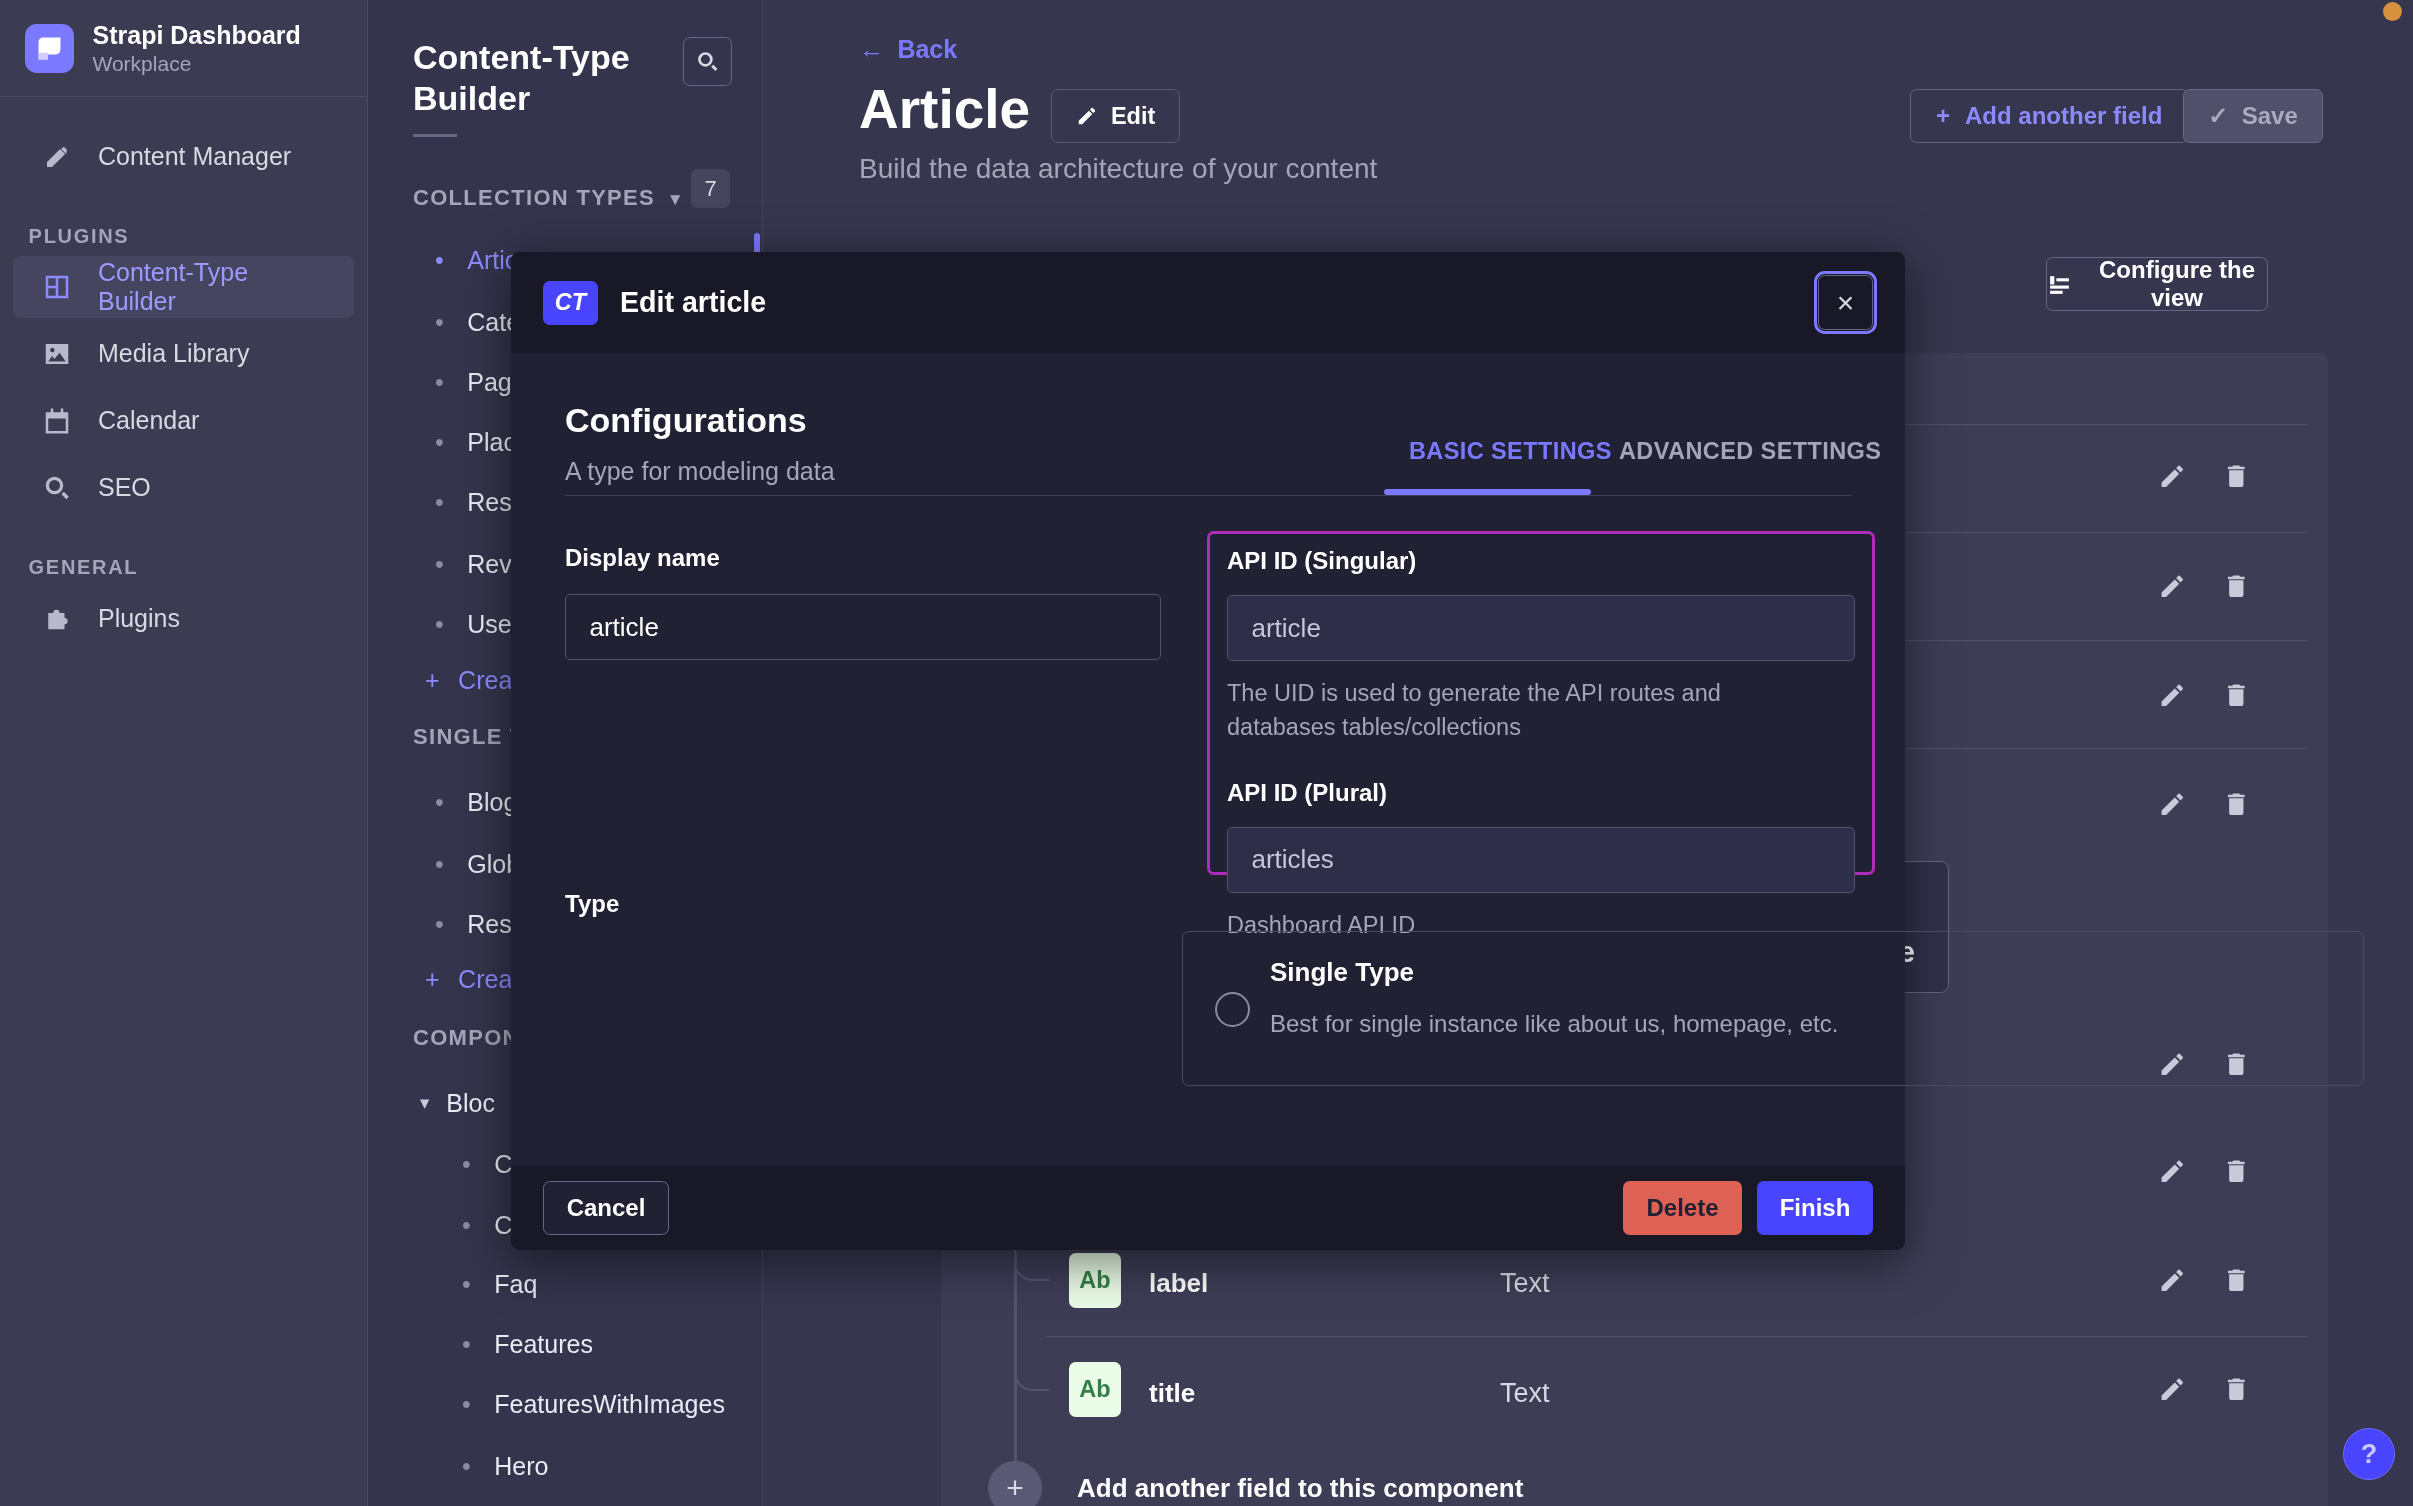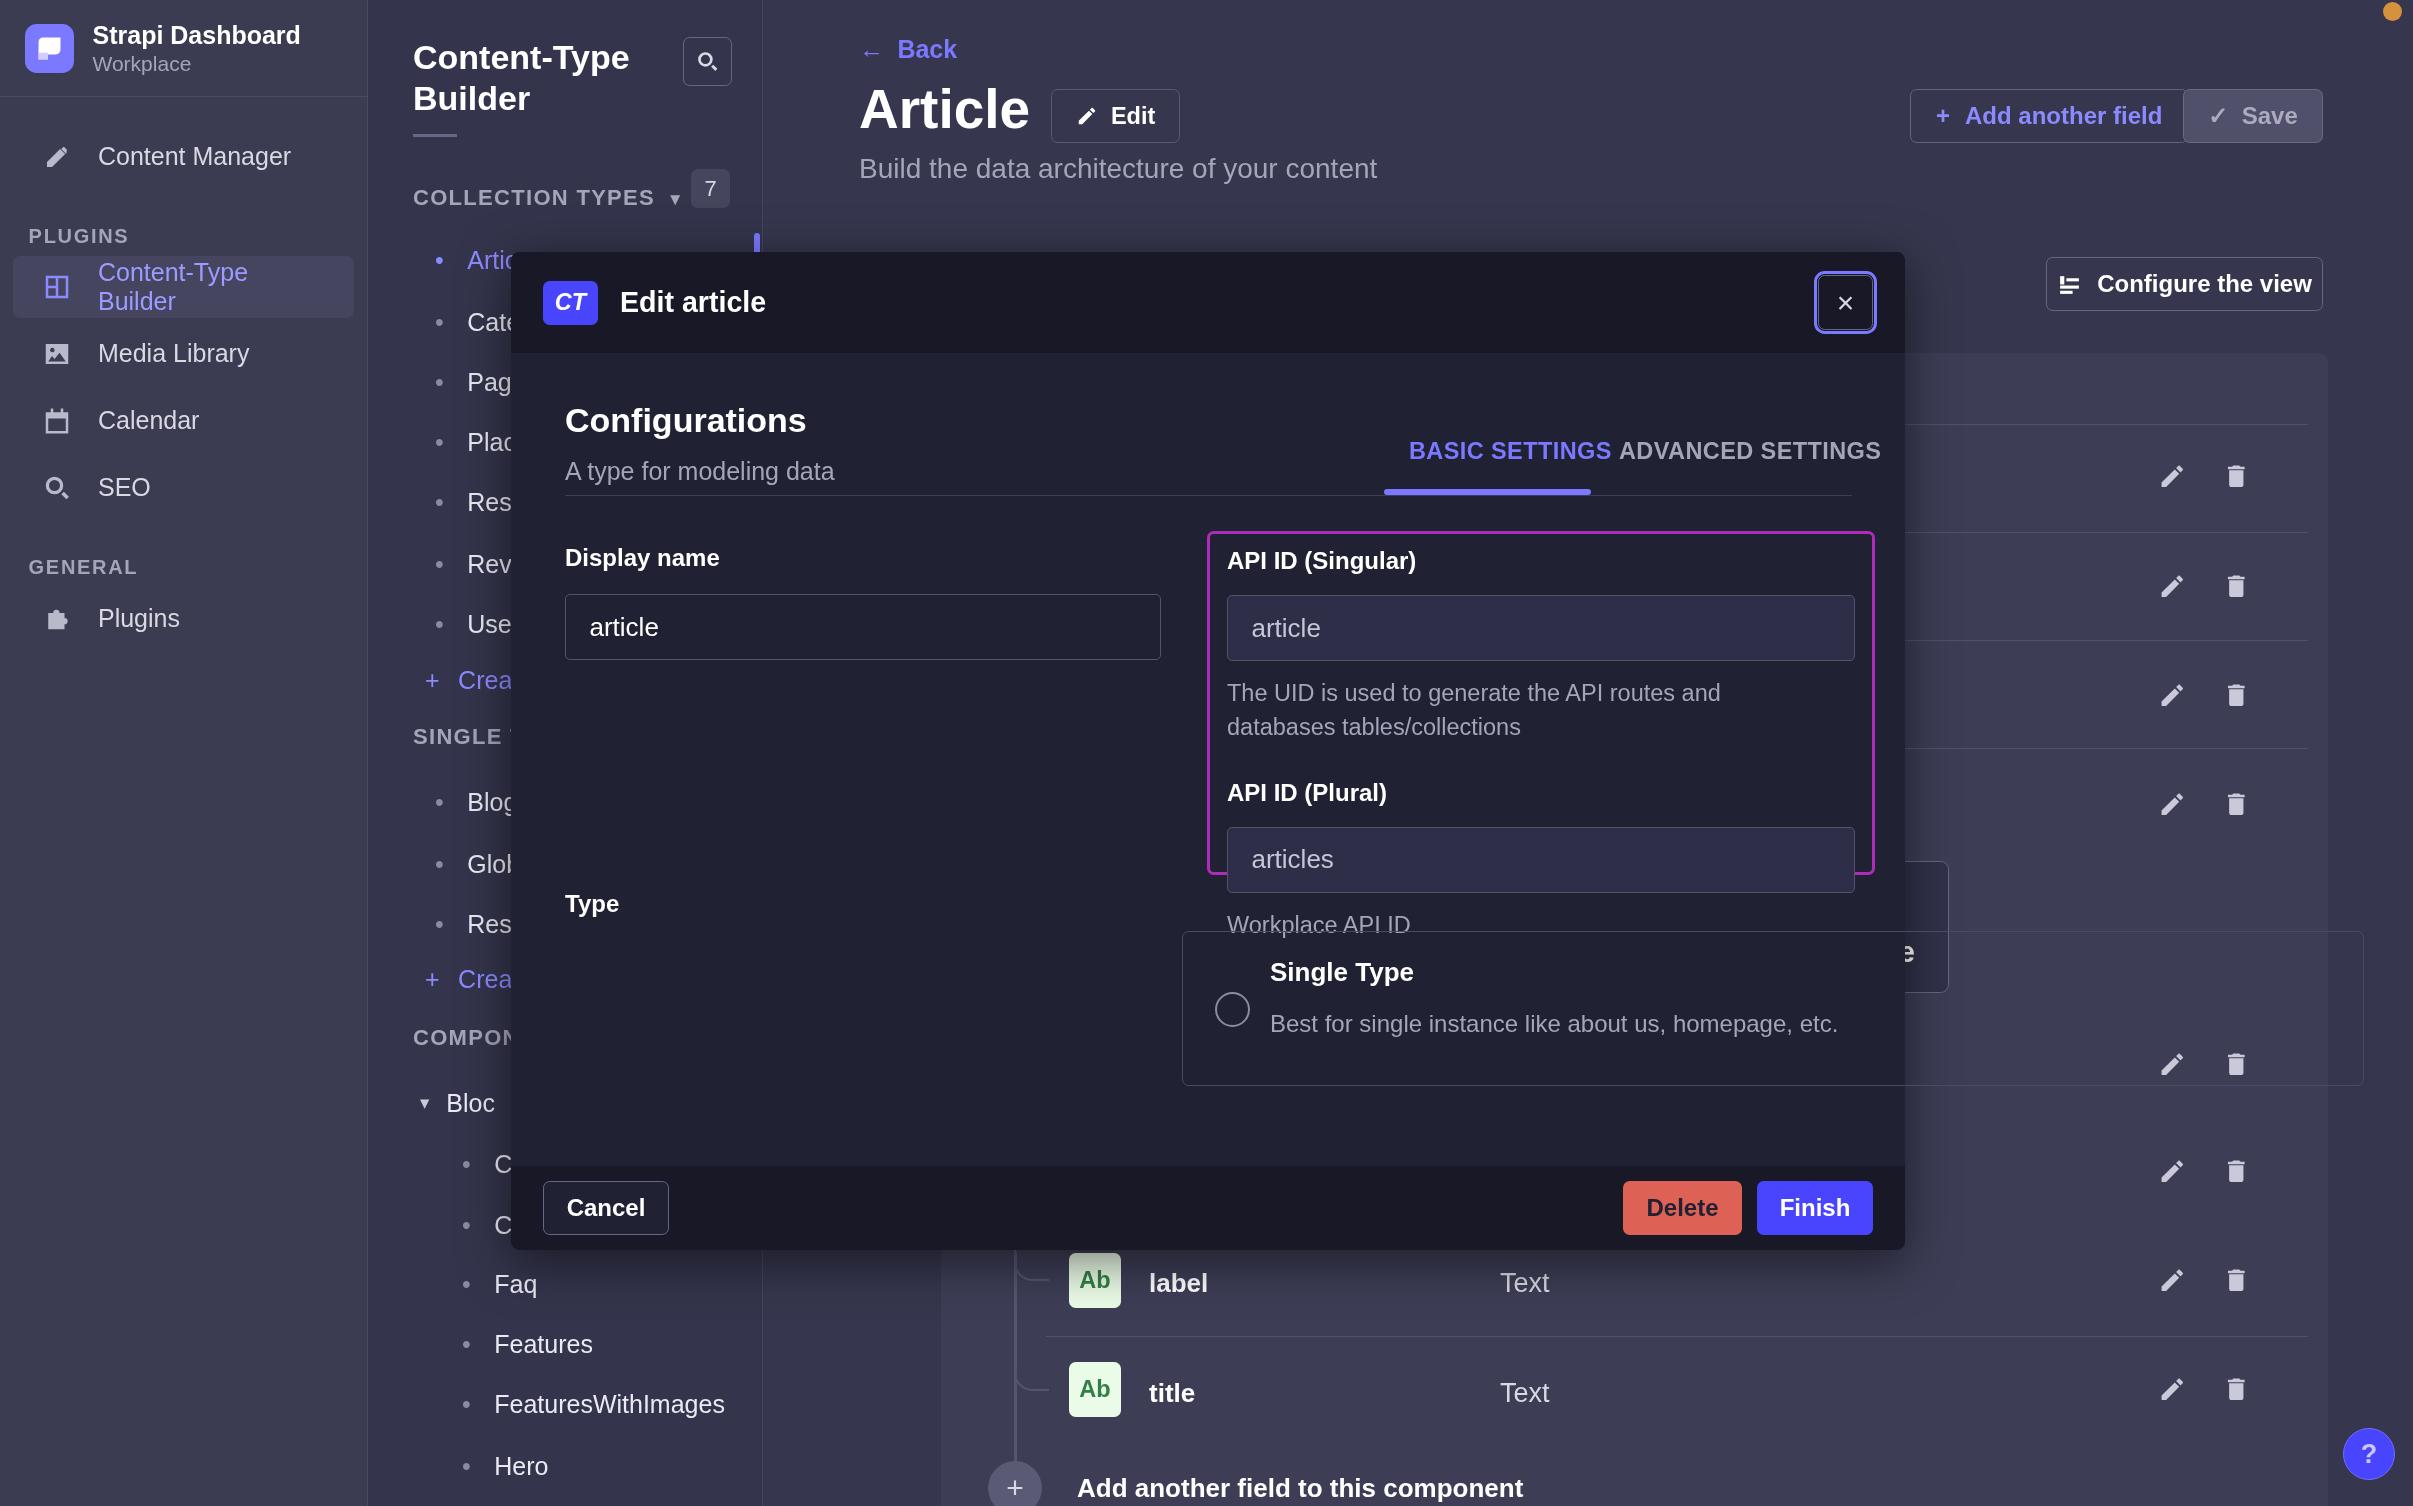--- a/index.html
+++ b/index.html
@@ -58,21 +58,21 @@
               color:#7b79ff; font-size:25px; font-weight:600;}
   .page-title{ position:absolute; left:859px; top:77px; font-size:55px; font-weight:bold; color:#fff;}
   .edit-btn{ position:absolute; left:1051px; top:89px; height:54px; padding:0 23.5px; display:flex; gap:13.4px;
              align-items:center; border:0.8px solid #5a5a73; border-radius:6.7px; color:#fff; font-size:23.5px; font-weight:600; background:transparent;}
   .page-sub{ position:absolute; left:859px; top:153px; font-size:28px; color:#a5a5ba;}
   .add-field-btn{ position:absolute; left:1910px; top:89px; height:54px; padding:0 25px; display:flex; gap:15px;
                   align-items:center; border:0.8px solid #63637a; border-radius:6.7px; color:#8c8aff; font-size:24px; font-weight:bold; background:transparent;}
   .save-btn{ position:absolute; left:2183px; top:89px; width:140px; height:54px; display:flex; gap:13.4px;
              align-items:center; justify-content:center; background:#50506a; border:0.8px solid #6b6b84;
              border-radius:6.7px; color:#abaabf; font-size:24px; font-weight:bold;}
-  .configure-btn{ position:absolute; left:2046px; top:257px; width:277px; height:54px; display:flex; gap:15px;
+  .configure-btn{ position:absolute; left:2046px; top:257px; width:222px; height:54px; display:flex; gap:15px;
                   align-items:center; justify-content:center; border:0.8px solid #666687; border-radius:6.7px;
                   color:#fff; font-size:24px; font-weight:bold; background:transparent;}
   .rec-dot{ position:absolute; left:2383px; top:1.7px; width:19.3px; height:19.3px; border-radius:50%; background:#d5913d;}
 
   
   .panel{ position:absolute; left:941px; top:353px; width:1387px; height:1154px;
           background:#3d3d56; border-radius:8.4px 8.4px 0 0; }
   .p-div{ position:absolute; left:20px; right:20px; height:0.8px; background:#51516b; }
   .row-actions{ position:absolute; display:flex; gap:32px; }
   .ibtn{ width:32px; height:32px; display:flex; align-items:center; justify-content:center; background:transparent; border:none;}
@@ -511,21 +511,21 @@
       <div class="fld-label">Display name</div>
       <input class="txt-input" type="text" value="article" style="">
     </div>
 
     <div class="api-box">
       <div class="fld-label">API ID (Singular)</div>
       <input class="txt-input" type="text" value="article" style="">
       <div class="helper" style="width:571px">The UID is used to generate the API routes and databases tables/collections</div>
       <div class="fld-label" style="margin-top:34px">API ID (Plural)</div>
       <input class="txt-input" type="text" value="articles" style="">
-      <div class="helper">Workplace API ID</div>
+      <div class="helper">Dashboard API ID</div>
     </div>
 
     <div class="type-label">Type</div>
 
     <div class="card single">
       <div class="radio unsel"></div>
       <div class="card-title">Single Type</div>
       <div class="card-desc">Best for single instance like about us, homepage, etc.</div>
     </div>
 

